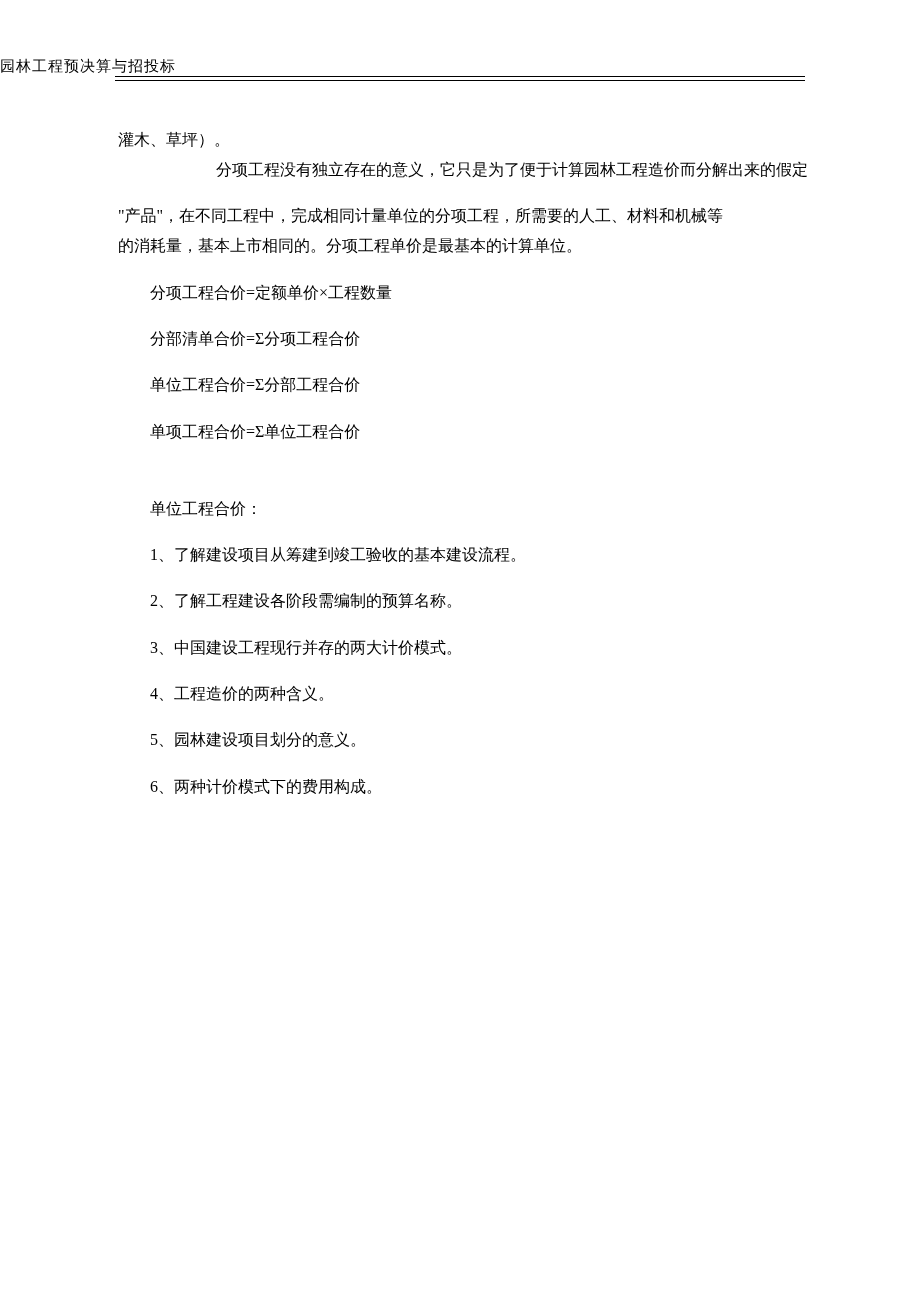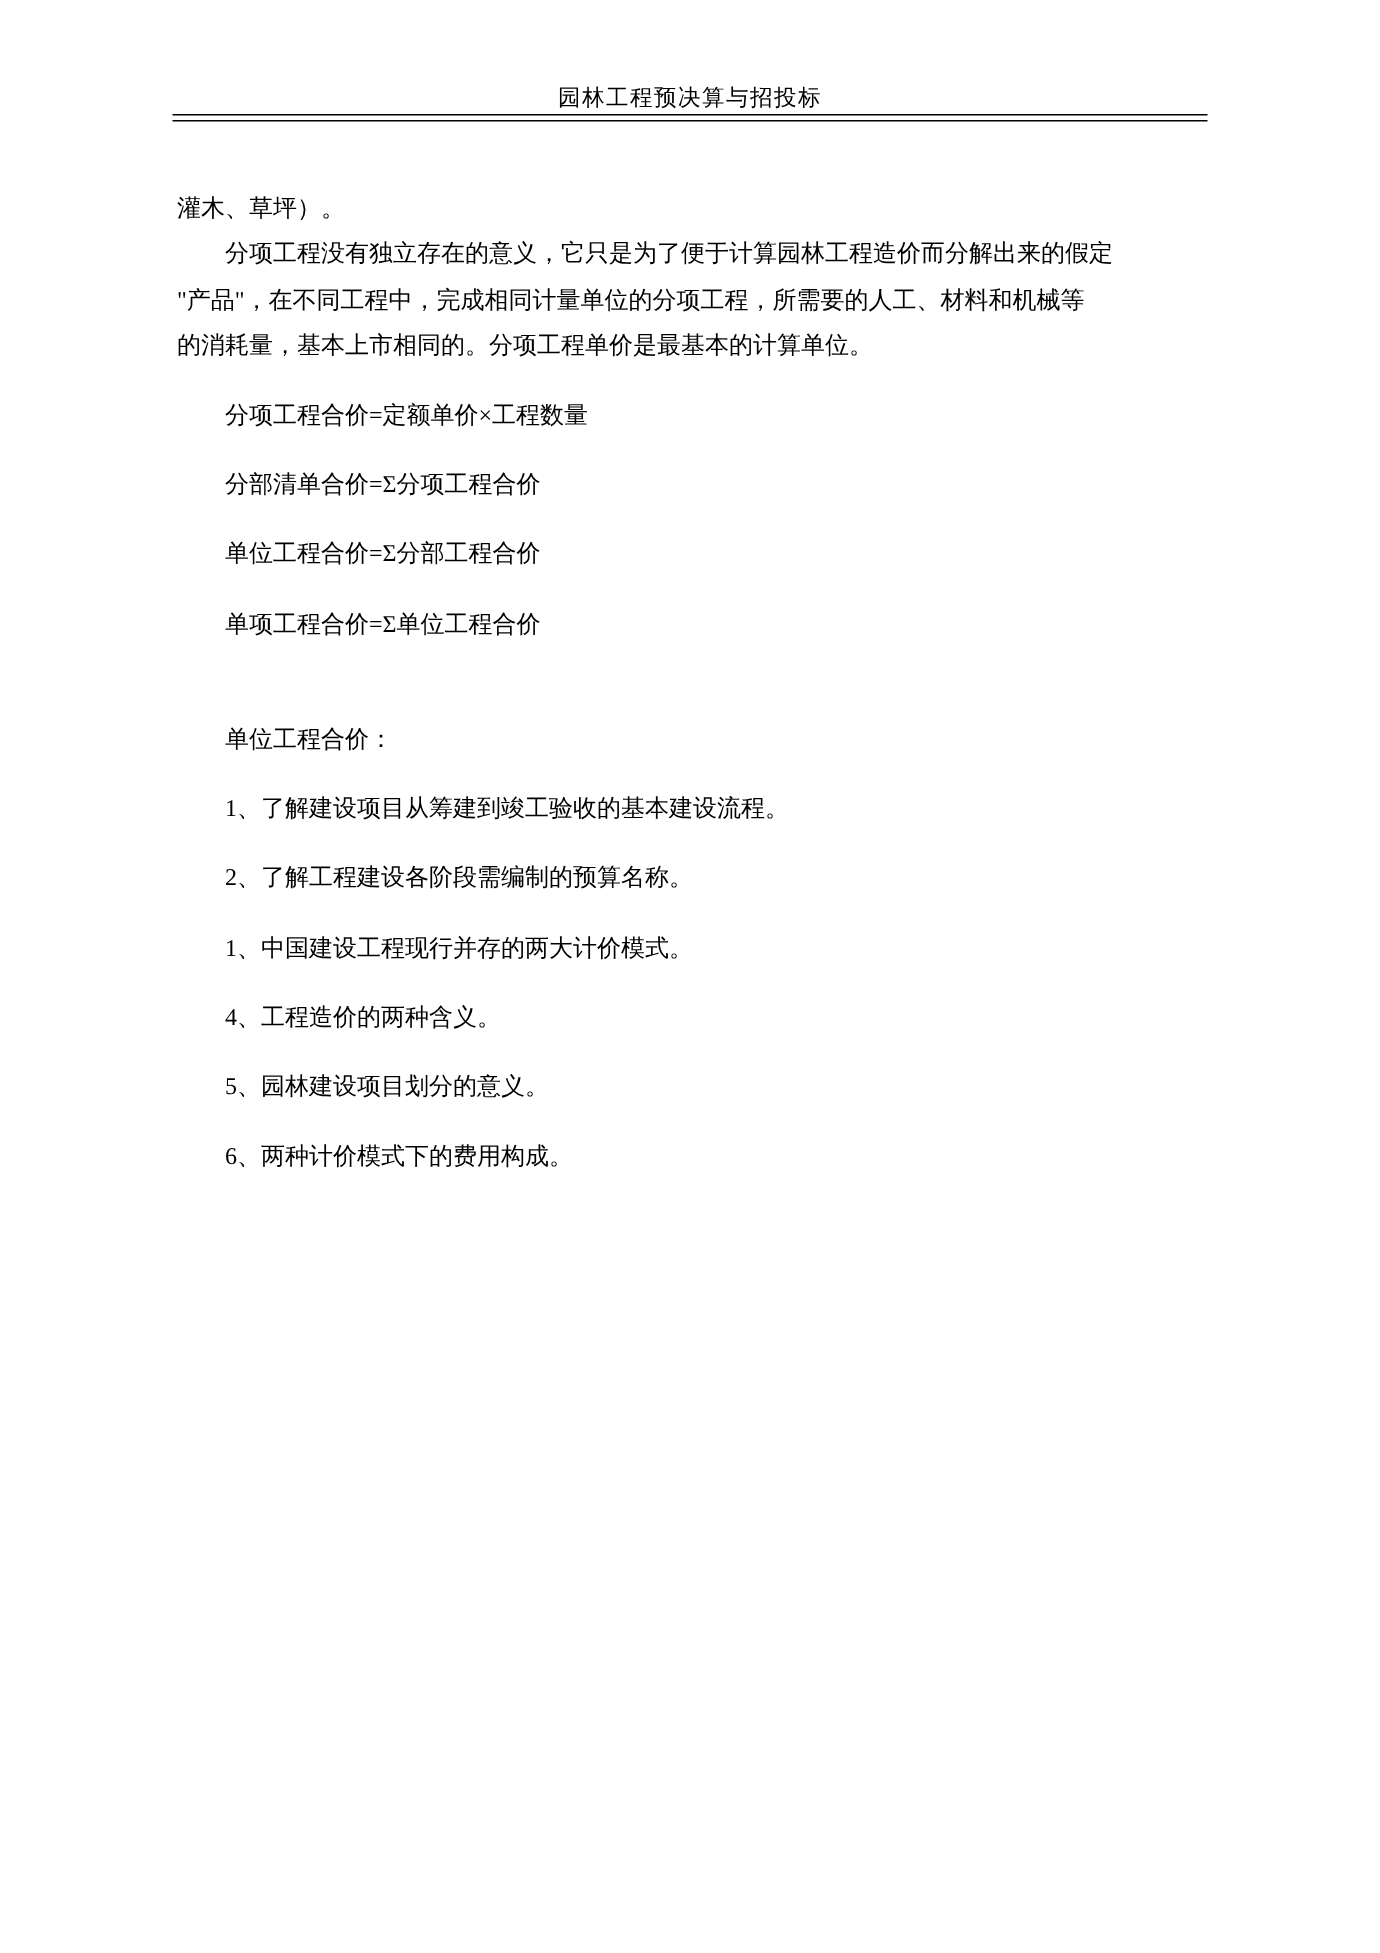--- a/index.html
+++ b/index.html
@@ -15,21 +15,20 @@
       font-size: 16px;
       line-height: 1.9;
       color: #000000;
       position: relative;
     }
     .header {
       position: absolute;
       top: 52px;
       left: 0;
       width: 100%;
-      text-align: center;
       font-size: 15px;
       letter-spacing: 1px;
     }
     .header-line {
       position: absolute;
       top: 76px;
       left: 115px;
       width: 690px;
       height: 1px;
       background: #000;
@@ -48,21 +47,22 @@
       left: 118px;
       width: 690px;
     }
     .p-first {
       text-indent: 0;
       margin-bottom: 0;
       font-family: Liberation Serif, serif;
     }
     .p-indent {
       text-indent: 2em;
-      margin-bottom: 0;
+      margin-bottom: 15px;
+      text-align: right;
     }
     .p-line {
       text-indent: 2em;
       margin-bottom: 0;
       margin-top: 16px;
     }
     .spacer {
       height: 1.9em;
     }
   </style>
@@ -81,17 +81,17 @@
   <div class="p-first">"产品"，在不同工程中，完成相同计量单位的分项工程，所需要的人工、材料和机械等</div>
   <div class="p-first">的消耗量，基本上市相同的。分项工程单价是最基本的计算单位。</div>
   <div class="p-line">分项工程合价=定额单价×工程数量</div>
   <div class="p-line">分部清单合价=Σ分项工程合价</div>
   <div class="p-line">单位工程合价=Σ分部工程合价</div>
   <div class="p-line">单项工程合价=Σ单位工程合价</div>
   <div class="spacer"></div>
   <div class="p-line">单位工程合价：</div>
   <div class="p-line">1、了解建设项目从筹建到竣工验收的基本建设流程。</div>
   <div class="p-line">2、了解工程建设各阶段需编制的预算名称。</div>
-  <div class="p-line">1、中国建设工程现行并存的两大计价模式。</div>
+  <div class="p-line">3、中国建设工程现行并存的两大计价模式。</div>
   <div class="p-line">4、工程造价的两种含义。</div>
   <div class="p-line">5、园林建设项目划分的意义。</div>
   <div class="p-line">6、两种计价模式下的费用构成。</div>
 </div>
 
 </body></html>

